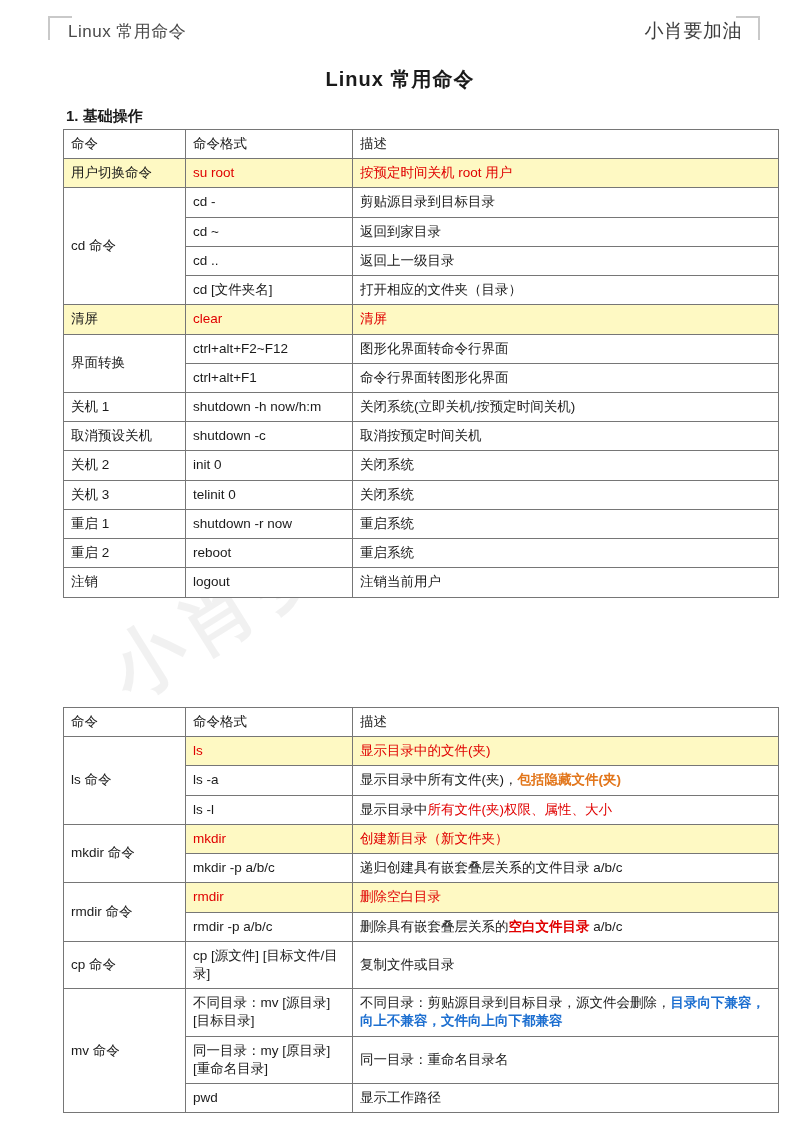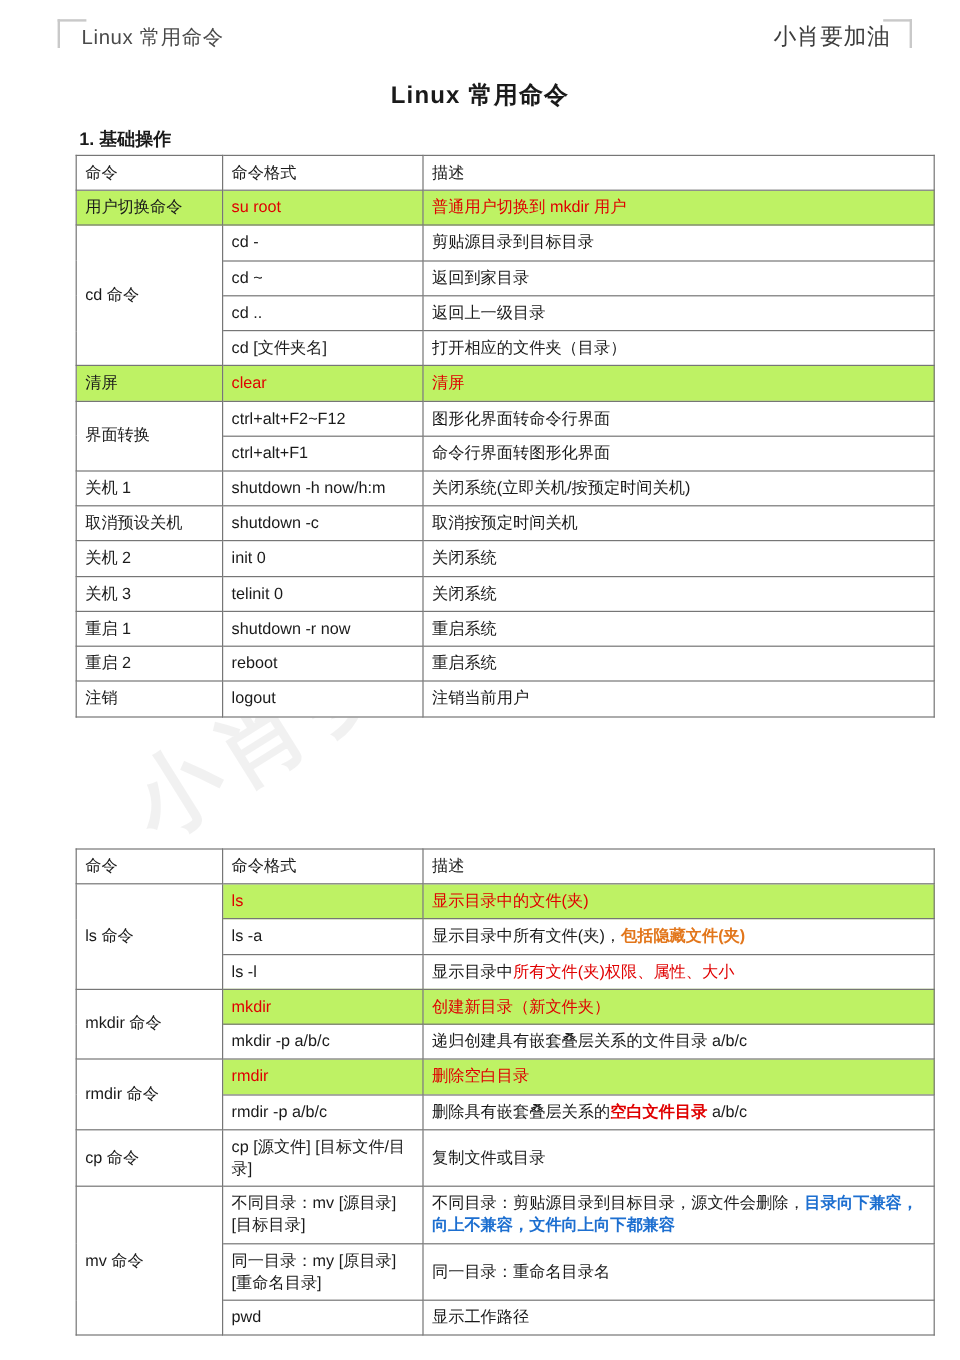--- a/index.html
+++ b/index.html
@@ -115,21 +115,21 @@
   .col-fmt { width: 152px; }
   .col-desc { width: 411px; }
 
   thead td {
     text-align: center;
     font-size: 13.5px;
     margin-top: 20px;
   }
   td.center { text-align: center; }
 
-  .hl { background: #bef264; }
+  .hl { background: #fef9c3; }
   .red { color: #e00000; font-weight: bold; }
   .orange { color: #e2761b; font-weight: bold; }
   .blue { color: #1d6fd0; font-weight: bold; }
   .red-normal { color: #e00000; text-align: right; }
 </style>
 </head>
 <body>
 
 <div class="page">
 
@@ -154,21 +154,21 @@
       <tr>
         <td class="col-cmd">命令</td>
         <td class="col-fmt center">命令格式</td>
         <td class="col-desc center">描述</td>
       </tr>
     </thead>
     <tbody>
       <tr>
         <td class="col-cmd center hl">用户切换命令</td>
         <td class="col-fmt hl red">su root</td>
-        <td class="col-desc hl red">普通用户切换到 mkdir 用户</td>
+        <td class="col-desc hl red">按预定时间关机 root 用户</td>
       </tr>
       <tr>
         <td class="col-cmd center" rowspan="4">cd 命令</td>
         <td class="col-fmt">cd -</td>
         <td class="col-desc">剪贴源目录到目标目录</td>
       </tr>
       <tr>
         <td class="col-fmt">cd ~</td>
         <td class="col-desc">返回到家目录</td>
       </tr>

